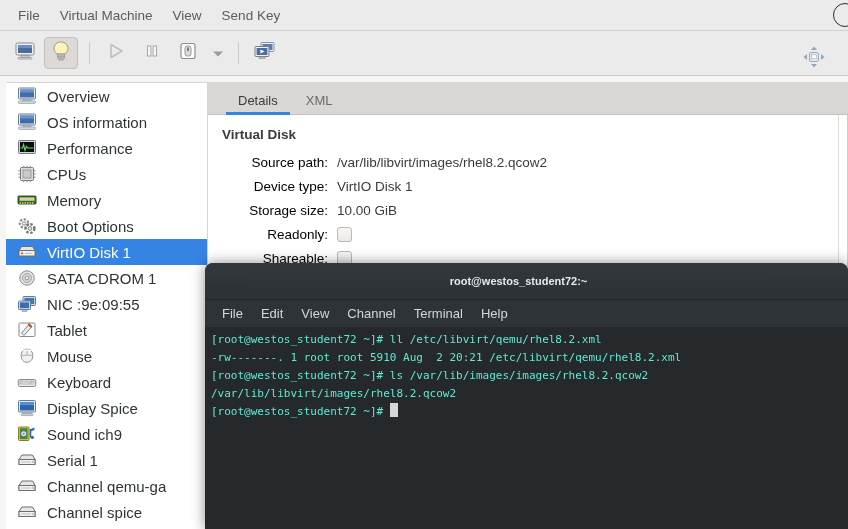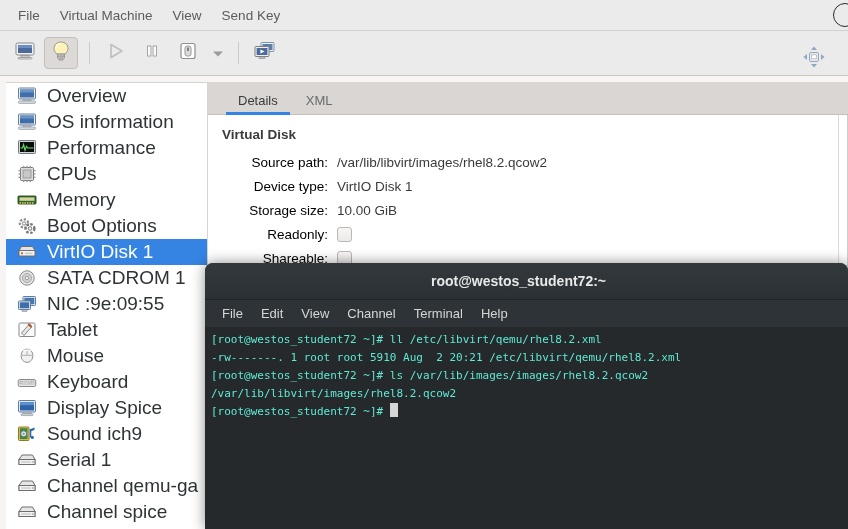--- a/index.html
+++ b/index.html
@@ -118,21 +118,21 @@
     position: relative;
   }
   .side-item {
     height: 26px;
     display: flex;
     align-items: center;
     padding-left: 10px;
     box-sizing: border-box;
     cursor: default;
     color: #2e3436;
-    font-size: 19px;
+    font-size: 15px;
   }
   .side-item.selected {
     background: #3584e4;
     color: #ffffff;
   }
   .side-ico {
     width: 22px; height: 20px;
     margin-right: 9px;
     flex: none;
     display: flex; align-items: center; justify-content: center;
@@ -244,21 +244,21 @@
     border-bottom: 1px solid #1f2426;
     display: flex;
     align-items: center;
     justify-content: center;
     border-top-left-radius: 8px;
     border-top-right-radius: 8px;
     flex: none;
   }
   .term-title {
     color: #e8e8e8;
-    font-size: 14px;
+    font-size: 11px;
     font-weight: bold;
     margin-right: 16px;
   }
   .term-menubar {
     height: 27px;
     background: #2d3336;
     display: flex;
     align-items: center;
     padding-left: 8px;
     box-sizing: border-box;

